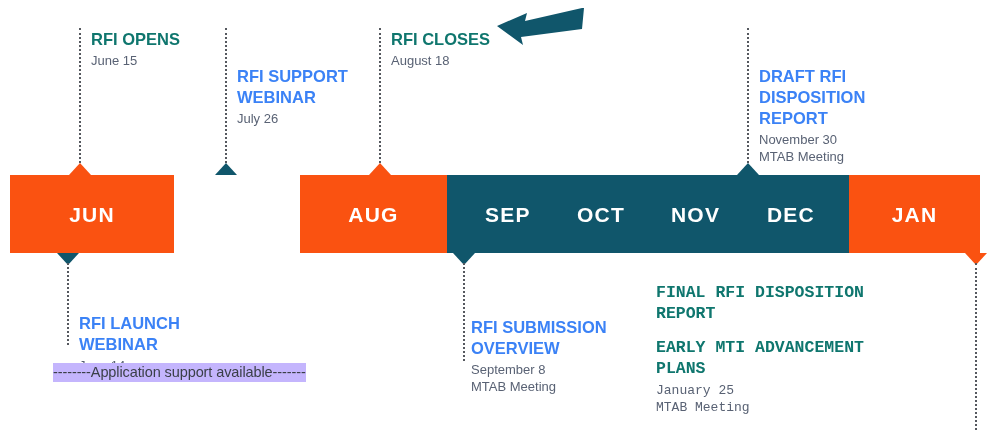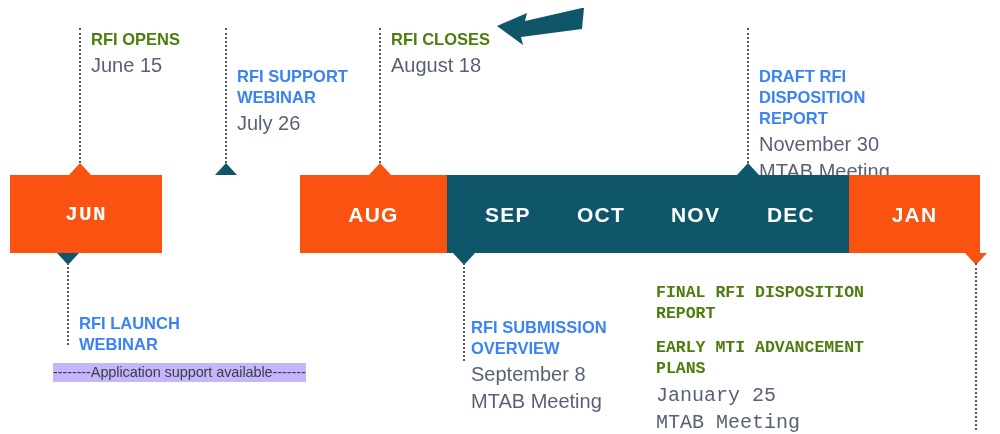--- a/index.html
+++ b/index.html
@@ -85,24 +85,24 @@
   .event {
     position: absolute;
   }
   .event .title {
     font-size: 16.5px;
     font-weight: bold;
     line-height: 1.27;
     margin: 0;
     white-space: pre-line;
   }
-  .event .title.orange { color: #4d7c0f; }
+  .event .title.orange { color: #0f766e; }
   .event .title.navy   { color: #3b82f6; margin-top: 37px; }
   .event .meta {
-    font-size: 20px;
+    font-size: 13px;
     color: #596274;
     line-height: 1.35;
     margin: 2px 0 0 0;
     white-space: pre-line;
     font-weight: normal;
   }
   .event.align-right { text-align: left; font-family: Liberation Mono, monospace; }
 
   
   .support-band {
@@ -158,21 +158,21 @@
   <div class="tri up-teal" style="left:737px; top:163px;"></div>
   <div class="event" style="left:759px; top:29px; width:190px;">
     <p class="title navy">DRAFT RFI
 DISPOSITION
 REPORT</p>
     <p class="meta">November 30
 MTAB Meeting</p>
   </div>
 
   <div class="month-bar">
-    <div class="month-seg orange" style="left:0px; width:152px;font-family:Liberation Mono, monospace;">
+    <div class="month-seg orange" style="left:0px; width:164px;">
       <span class="month-label">JUN</span>
     </div>
     <div class="month-seg teal" style="left:437px; width:402px;">
       <span class="month-label" style="position:absolute; left:38px;">SEP</span>
       <span class="month-label" style="position:absolute; left:130px;">OCT</span>
       <span class="month-label" style="position:absolute; left:224px;">NOV</span>
       <span class="month-label" style="position:absolute; left:320px;">DEC</span>
     </div>
     <div class="month-seg orange" style="left:290px; width:147px;">
       <span class="month-label">AUG</span>

